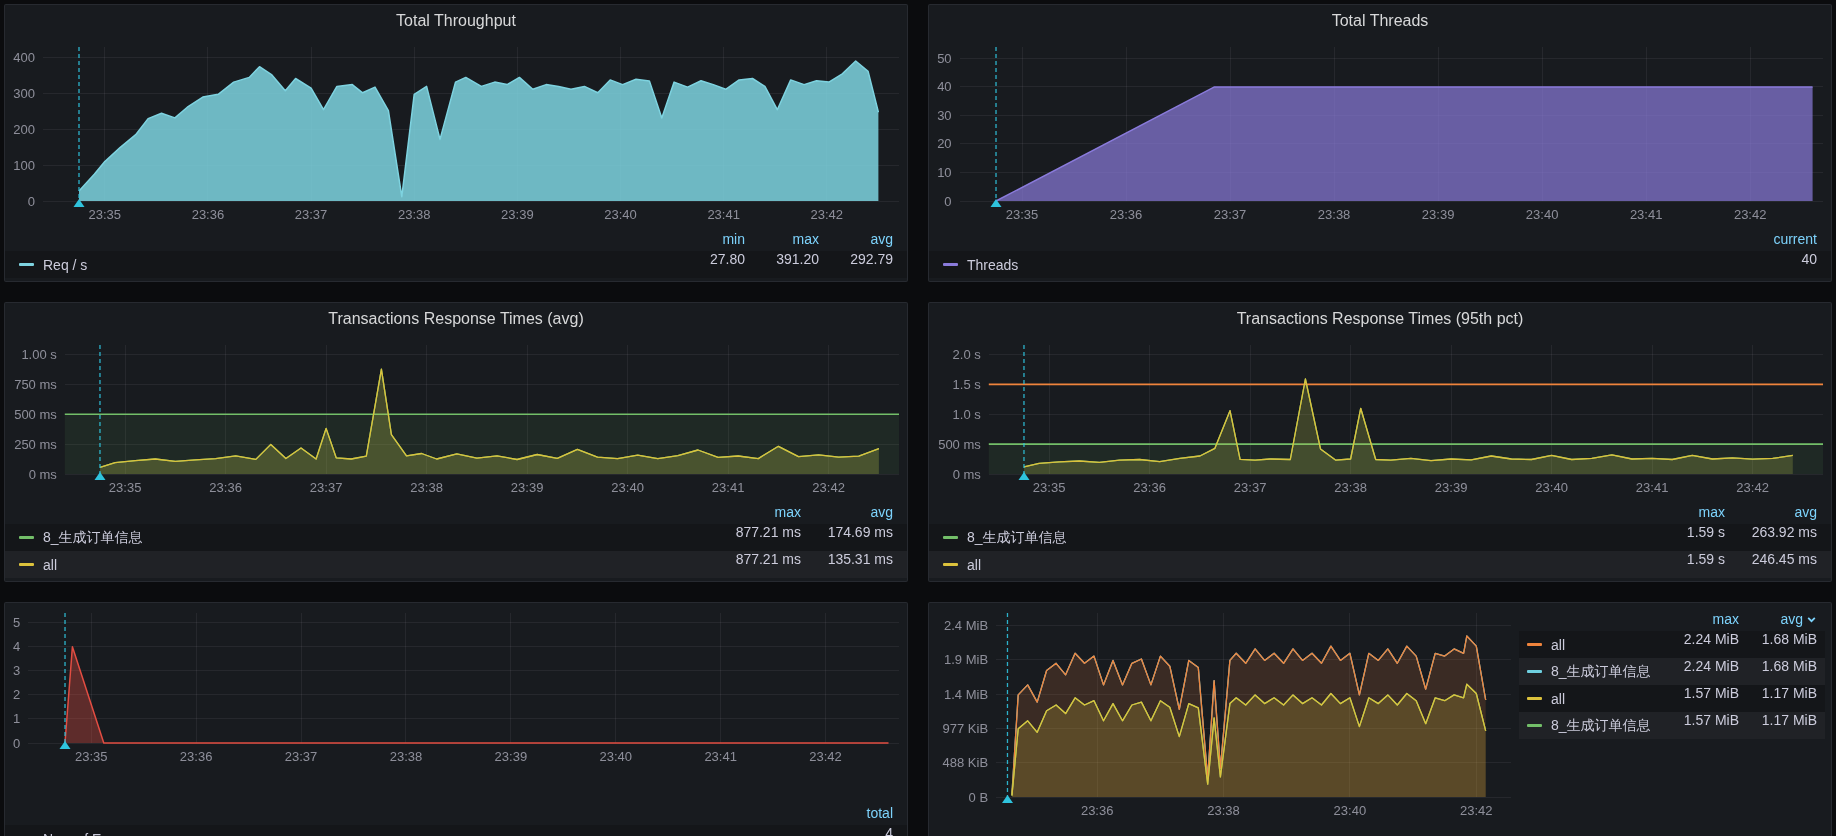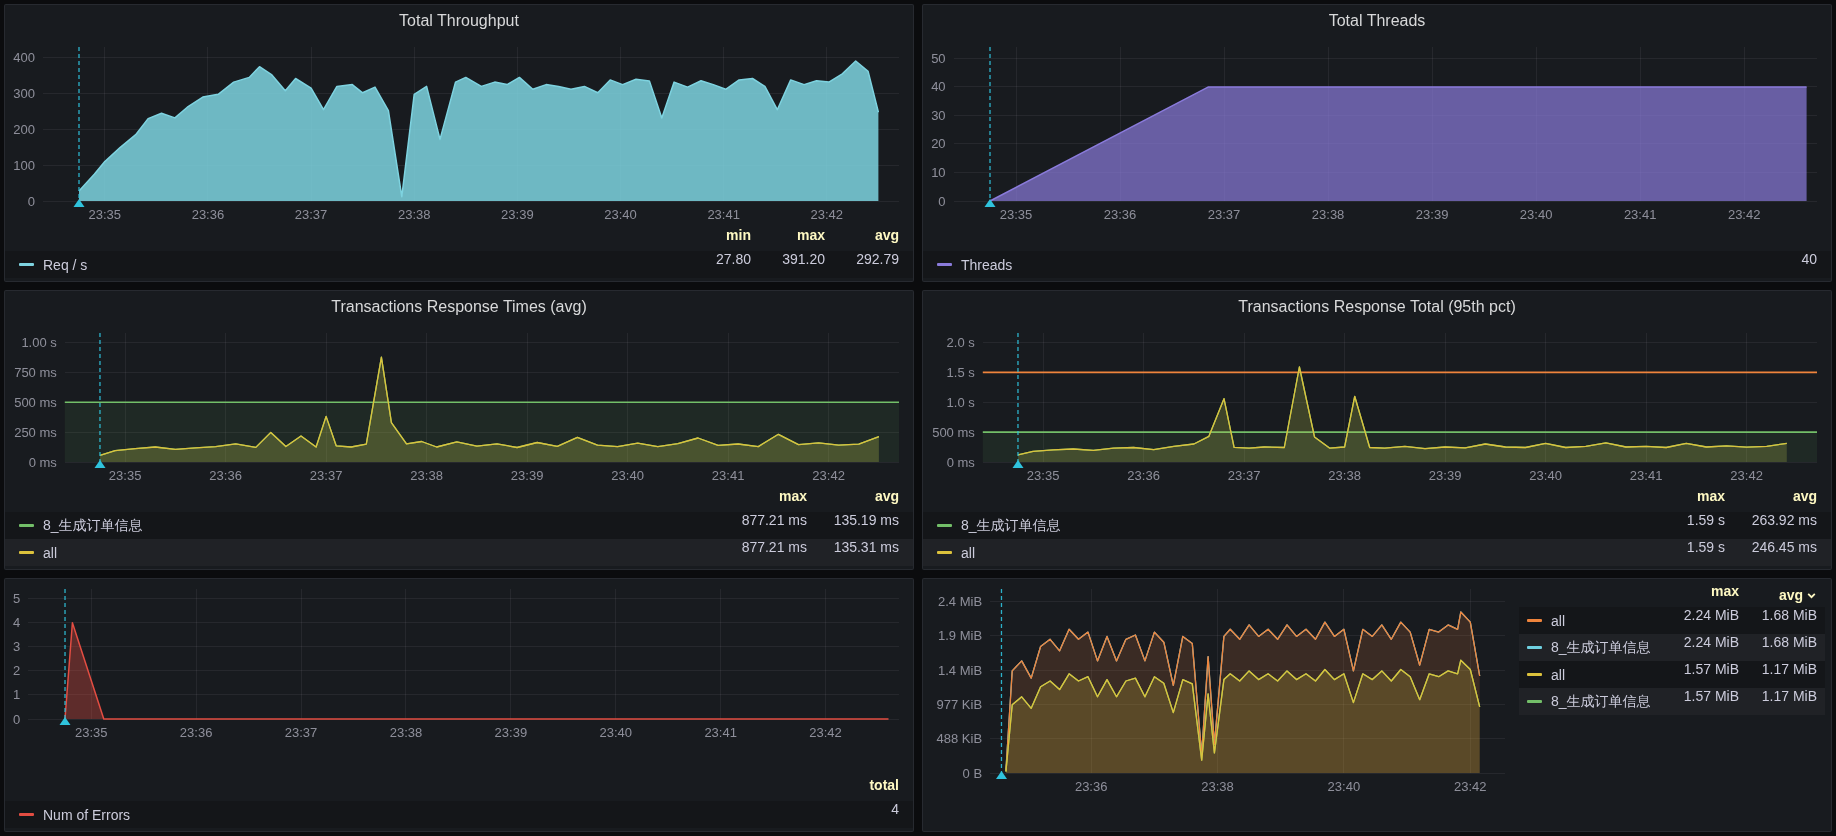--- a/index.html
+++ b/index.html
@@ -1,25 +1,25 @@
 <!DOCTYPE html>
 <html><head>
 <meta charset="utf-8">
 <style>
   *{box-sizing:border-box}
   html,body{margin:0;padding:0;background:#0b0c0e;font-family:"Liberation Sans",sans-serif}
   body{width:1836px;height:836px;overflow:hidden}
-  .dash{display:grid;grid-template-columns:1fr 1fr;grid-template-rows:278px 280px 254px;gap:8px;padding:4px;width:100%;height:100%}
+  .dash{display:grid;grid-template-columns:1fr 1fr;grid-template-rows:278px 280px 254px;gap:20px;padding:4px;width:100%;height:100%}
   .panel{background:#181b1f;border:1px solid rgba(204,204,220,0.09);border-radius:2px;display:flex;flex-direction:column;min-width:0;min-height:0;overflow:hidden}
   .panel-title{margin:0;height:32px;line-height:32px;font-size:16px;font-weight:500;color:#d8d9da;text-align:center;flex:0 0 auto;cursor:pointer}
   .chart{flex:1 1 auto;min-height:0;position:relative}
   .chart svg{position:absolute;left:0;top:0}
   text.tick{fill:rgba(204,204,220,0.65);font-size:13px;font-family:"Liberation Sans",sans-serif}
   .legend{flex:0 0 auto;font-size:14px;color:#ccccdc;padding-bottom:3px}
-  .legend-head{display:flex;justify-content:flex-end;height:24px;padding:0 14px;color:#fef9c3;font-weight:700}
+  .legend-head{display:flex;justify-content:flex-end;align-items:center;height:24px;padding:0 14px;color:#7dd3fc;font-weight:400}
   .legend-row{display:flex;height:27px;padding:0 14px}
   .legend-rows .legend-row:nth-child(odd){background:#141619}
   .legend-rows .legend-row:nth-child(even){background:#202226}
   .label{display:flex;align-items:center;gap:9px;flex:1 1 auto;min-width:0;cursor:pointer}
   .marker{width:15px;height:3px;border-radius:1px;flex:0 0 auto;display:inline-block}
   .stat{width:92px;text-align:right;flex:0 0 auto}
   .cols-sm .stat{width:74px}
   .head{cursor:pointer}
   .p6-body{flex:1 1 auto;display:flex;min-height:0}
   .p6-body .chart{flex:1 1 auto}
@@ -123,20 +123,23 @@
           <text x="22.6" y="54.42592592592593" text-anchor="end" class="tick">40</text>
           <line x1="30.6" x2="894" y1="21.407407407407405" y2="21.407407407407405" stroke="rgba(204,204,220,0.08)" shape-rendering="crispEdges"></line>
           <text x="22.6" y="25.907407407407405" text-anchor="end" class="tick">50</text>
           <polygon points="67.0,164.0 285.5,49.9 883.6,49.9 883.6,164.0 67.0,164.0" fill="#8a7bdb" fill-opacity="0.7"></polygon>
           <polyline points="67.0,164.0 285.5,49.9 883.6,49.9" fill="none" stroke="#8a7bdb" stroke-width="1.5" stroke-linejoin="round"></polyline>
           <line x1="67.00843373493976" x2="67.00843373493976" y1="10" y2="164" stroke="#2fc3dd" stroke-width="1.3" stroke-dasharray="4 3" opacity="0.9"></line>
           <path d="M61.50843373493976 170L72.50843373493976 170L67.00843373493976 162Z" fill="#2fc3dd"></path>
         </svg>
       </div>
     <div class="legend">
+      <div class="legend-head">
+        <span class="stat head">current</span>
+      </div>
       <div class="legend-rows">
         <div class="legend-row">
           <span class="label">
             <i class="marker" style="background: rgb(138, 123, 219);"></i>
             <span>Threads</span>
           </span>
           <span class="stat">40</span>
         </div>
       </div>
     </div>
@@ -187,36 +190,36 @@
         <span class="stat head">max</span>
         <span class="stat head">avg</span>
       </div>
       <div class="legend-rows">
         <div class="legend-row">
           <span class="label">
             <i class="marker" style="background: rgb(115, 191, 105);"></i>
             <span>8_生成订单信息</span>
           </span>
           <span class="stat">877.21 ms</span>
-          <span class="stat">135.19 ms</span>
+          <span class="stat">174.69 ms</span>
         </div>
         <div class="legend-row">
           <span class="label">
             <i class="marker" style="background: rgb(220, 194, 60);"></i>
             <span>all</span>
           </span>
           <span class="stat">877.21 ms</span>
           <span class="stat">135.31 ms</span>
         </div>
       </div>
     </div>
   </section>
 
   <section class="panel">
-    <h2 class="panel-title">Transactions Response Total (95th pct)</h2>
+    <h2 class="panel-title">Transactions Response Times (95th pct)</h2>
     <div class="chart">
         <svg width="908" height="165">
           <line x1="120.10361445783133" x2="120.10361445783133" y1="10" y2="139" stroke="rgba(204,204,220,0.08)" shape-rendering="crispEdges"></line>
           <text x="120.10361445783133" y="157" text-anchor="middle" class="tick">23:35</text>
           <line x1="220.60963855421687" x2="220.60963855421687" y1="10" y2="139" stroke="rgba(204,204,220,0.08)" shape-rendering="crispEdges"></line>
           <text x="220.60963855421687" y="157" text-anchor="middle" class="tick">23:36</text>
           <line x1="321.1156626506024" x2="321.1156626506024" y1="10" y2="139" stroke="rgba(204,204,220,0.08)" shape-rendering="crispEdges"></line>
           <text x="321.1156626506024" y="157" text-anchor="middle" class="tick">23:37</text>
           <line x1="421.62168674698796" x2="421.62168674698796" y1="10" y2="139" stroke="rgba(204,204,220,0.08)" shape-rendering="crispEdges"></line>
           <text x="421.62168674698796" y="157" text-anchor="middle" class="tick">23:38</text>

